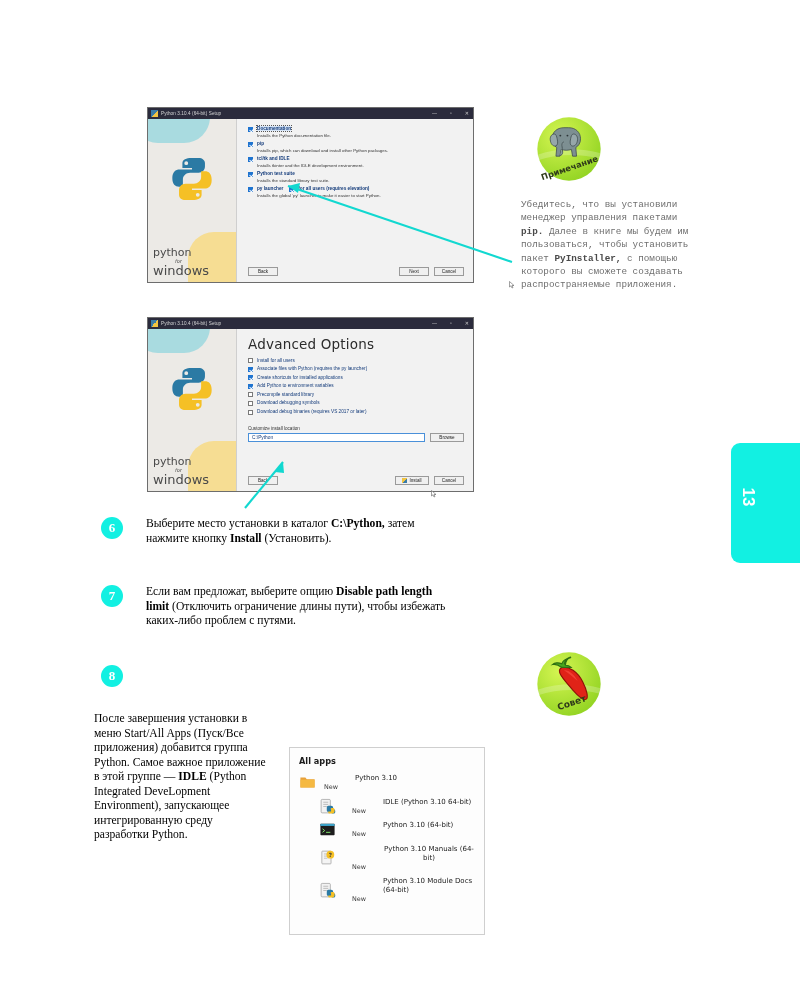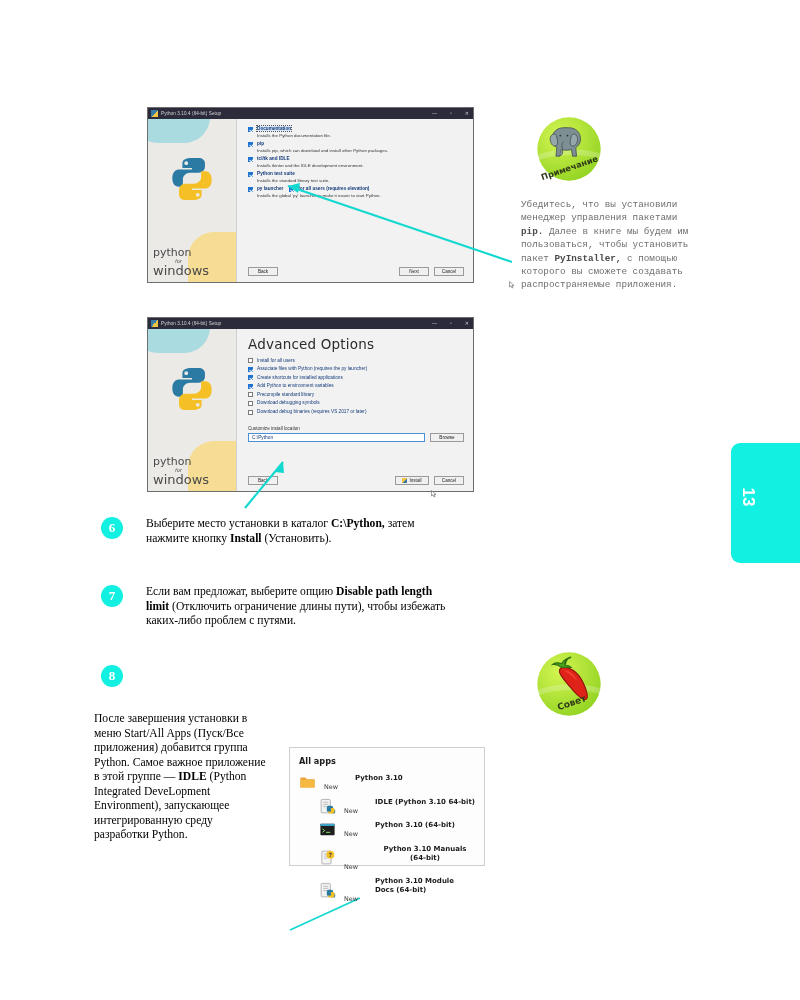--- a/index.html
+++ b/index.html
@@ -207,23 +207,23 @@
     position: absolute;
     background: #fdfdfd;
     border: 1px solid #cfcfcf;
     font-family: "DejaVu Sans", sans-serif;
     box-sizing: border-box;
     padding: 8px 9px;
   }
   .allapps-title { font-size: 8.2px; font-weight: bold; color: #1a1a1a; margin-bottom: 8px;}
   .aa-item { display: flex; align-items: center; margin-bottom: 6px; }
   .aa-ico { width: 17px; height: 17px; flex: 0 0 auto; margin-right: 8px; }
-  .aa-lbl { font-size: 7px; font-weight: bold; color: #1a1a1a; line-height: 9px; padding-left: 31px;}
+  .aa-lbl { font-size: 7px; font-weight: normal; color: #1a1a1a; line-height: 9px; padding-left: 31px;}
   .aa-sub { font-size: 6.4px; color: #3a3a3a; line-height: 8.5px;}
-  .aa-indent { margin-left: 20px; }
+  .aa-indent { margin-left: 20px; gap: 8px; }
 
   svg { display: block; }
 </style>
 </head>
 <body>
 
 <div id="page">
 
   <div class="page-tab">
     <div class="page-tab-num">13</div>
@@ -439,21 +439,21 @@
   </div>
 
   <div class="step" style="left:101px; top:665px;">
     <div class="step-num">8</div>
   </div>
 
   <div class="para-left" style="left:94px; top:712px; width:172px;">
     <span>После завершения установки в меню Start/All Apps (Пуск/Все приложения) добавится группа Python. Самое важное приложение в этой группе — </span><b>IDLE</b><span> (Python Integrated DeveLopment Environment), запускающее интегрированную среду разработки Python.</span>
   </div>
 
-  <div class="allapps" style="left:289px; top:747px; width:196px; height:119px;">
+  <div class="allapps" style="left:289px; top:747px; width:196px; height:188px;">
     <div class="allapps-title">All apps</div>
 
     <div class="aa-item">
       <span class="aa-ico">
         <svg viewBox="0 0 24 24" width="17" height="17">
           <path fill="#e8a13a" d="M2 5h7l2 2.5h11V19H2z"></path>
           <path fill="#f5b942" d="M2 8h20v11H2z"></path>
         </svg>
       </span>
       <span>

